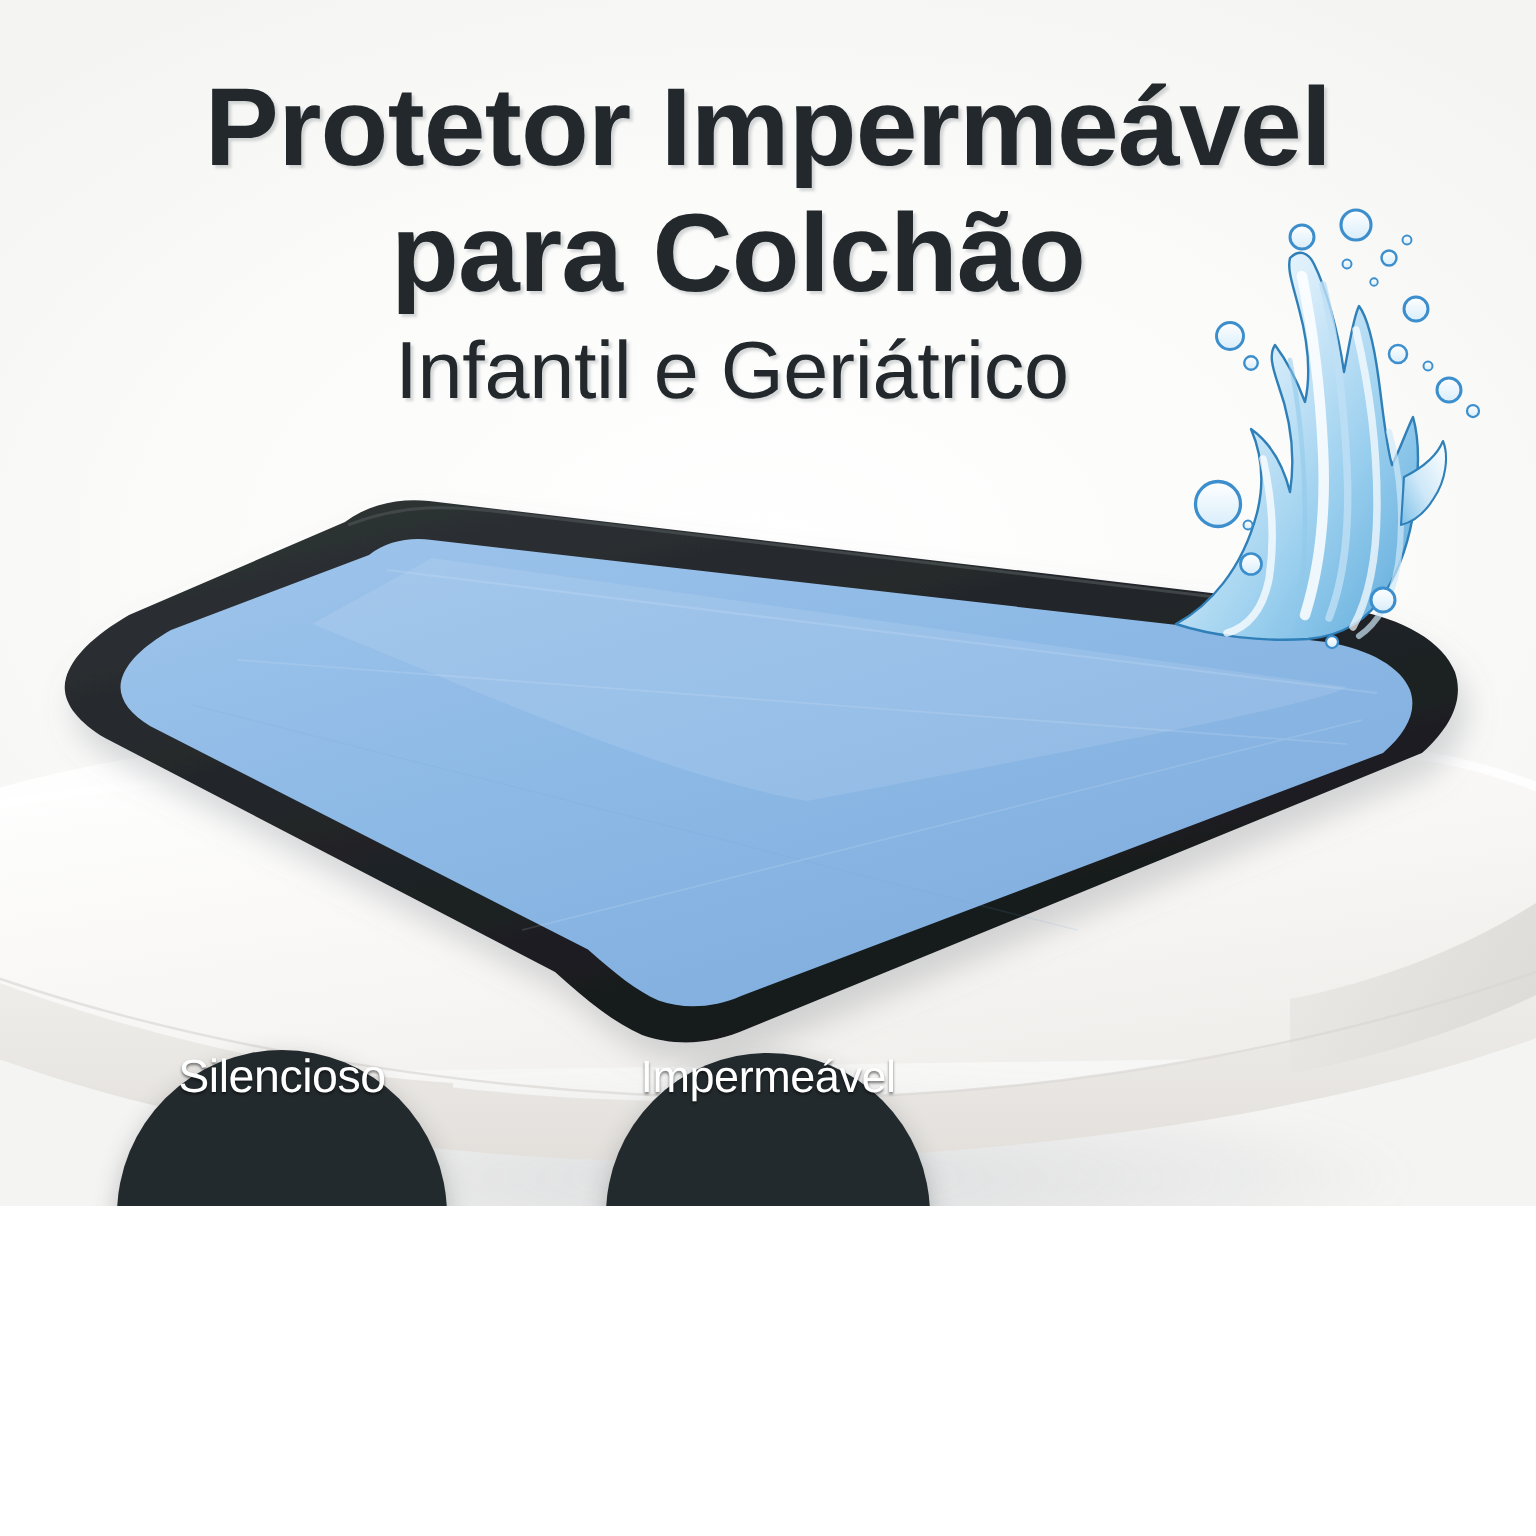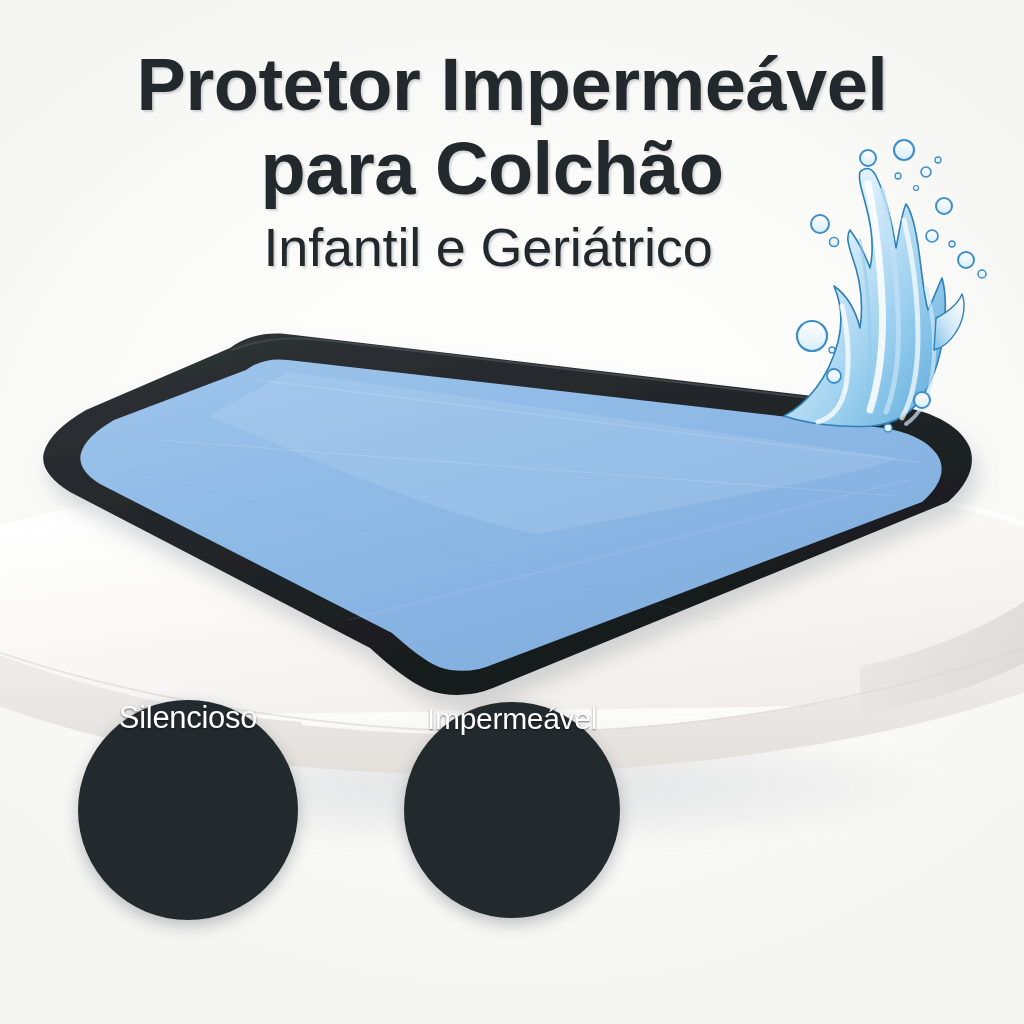--- a/index.html
+++ b/index.html
@@ -10,21 +10,21 @@
     width: 1024px;
     height: 1024px;
     overflow: hidden;
     font-family: "Liberation Sans", sans-serif;
     background: #ffffff;
   }
 
   #poster {
     position: relative;
     width: 1024px;
-    height: 1024px;
+    height: 804px;
     background: #f8f8f7;
     overflow: hidden;
   }
 
   
   .backdrop {
     position: absolute;
     inset: 0;
     background:
       radial-gradient(ellipse 70% 55% at 50% 46%, #ffffff 0%, #fbfbfa 55%, #f4f4f3 100%);

